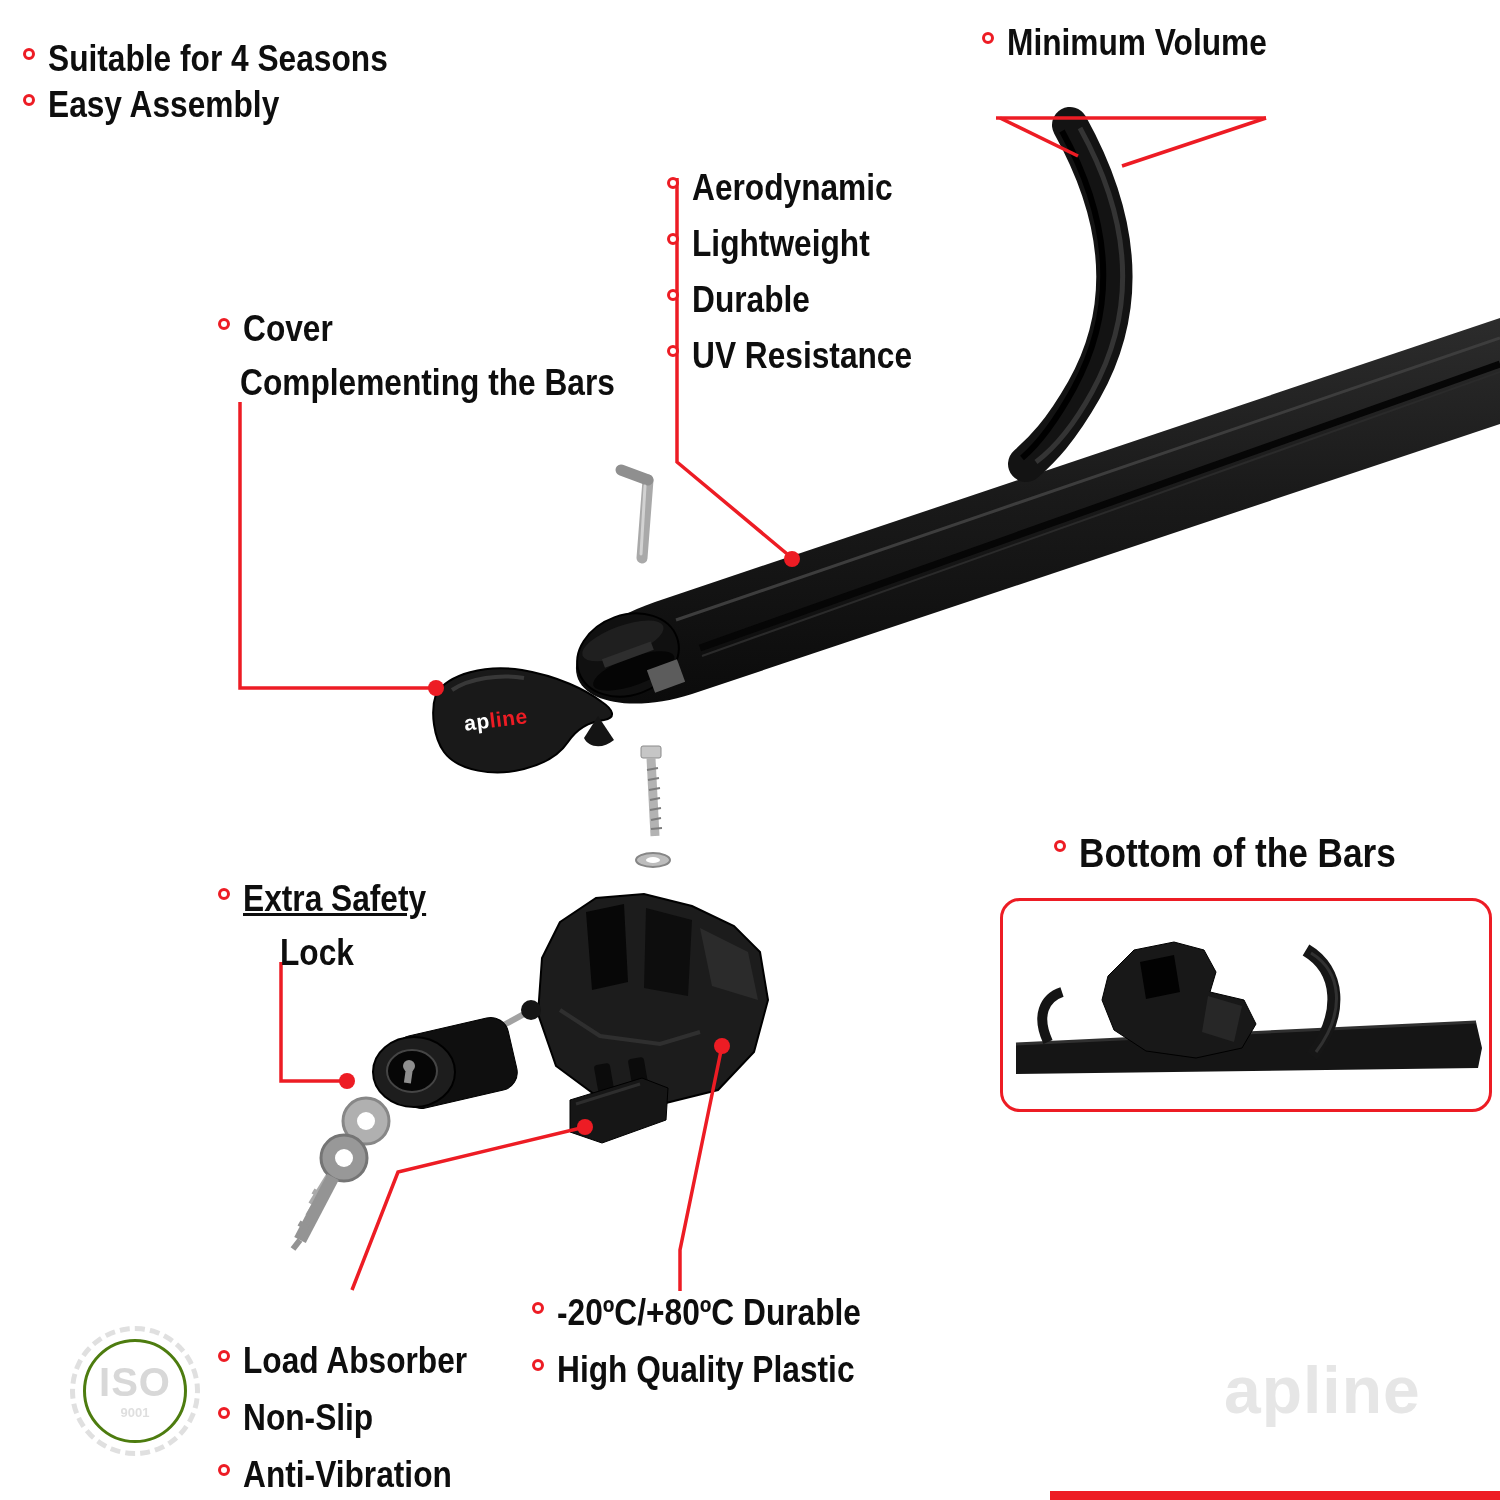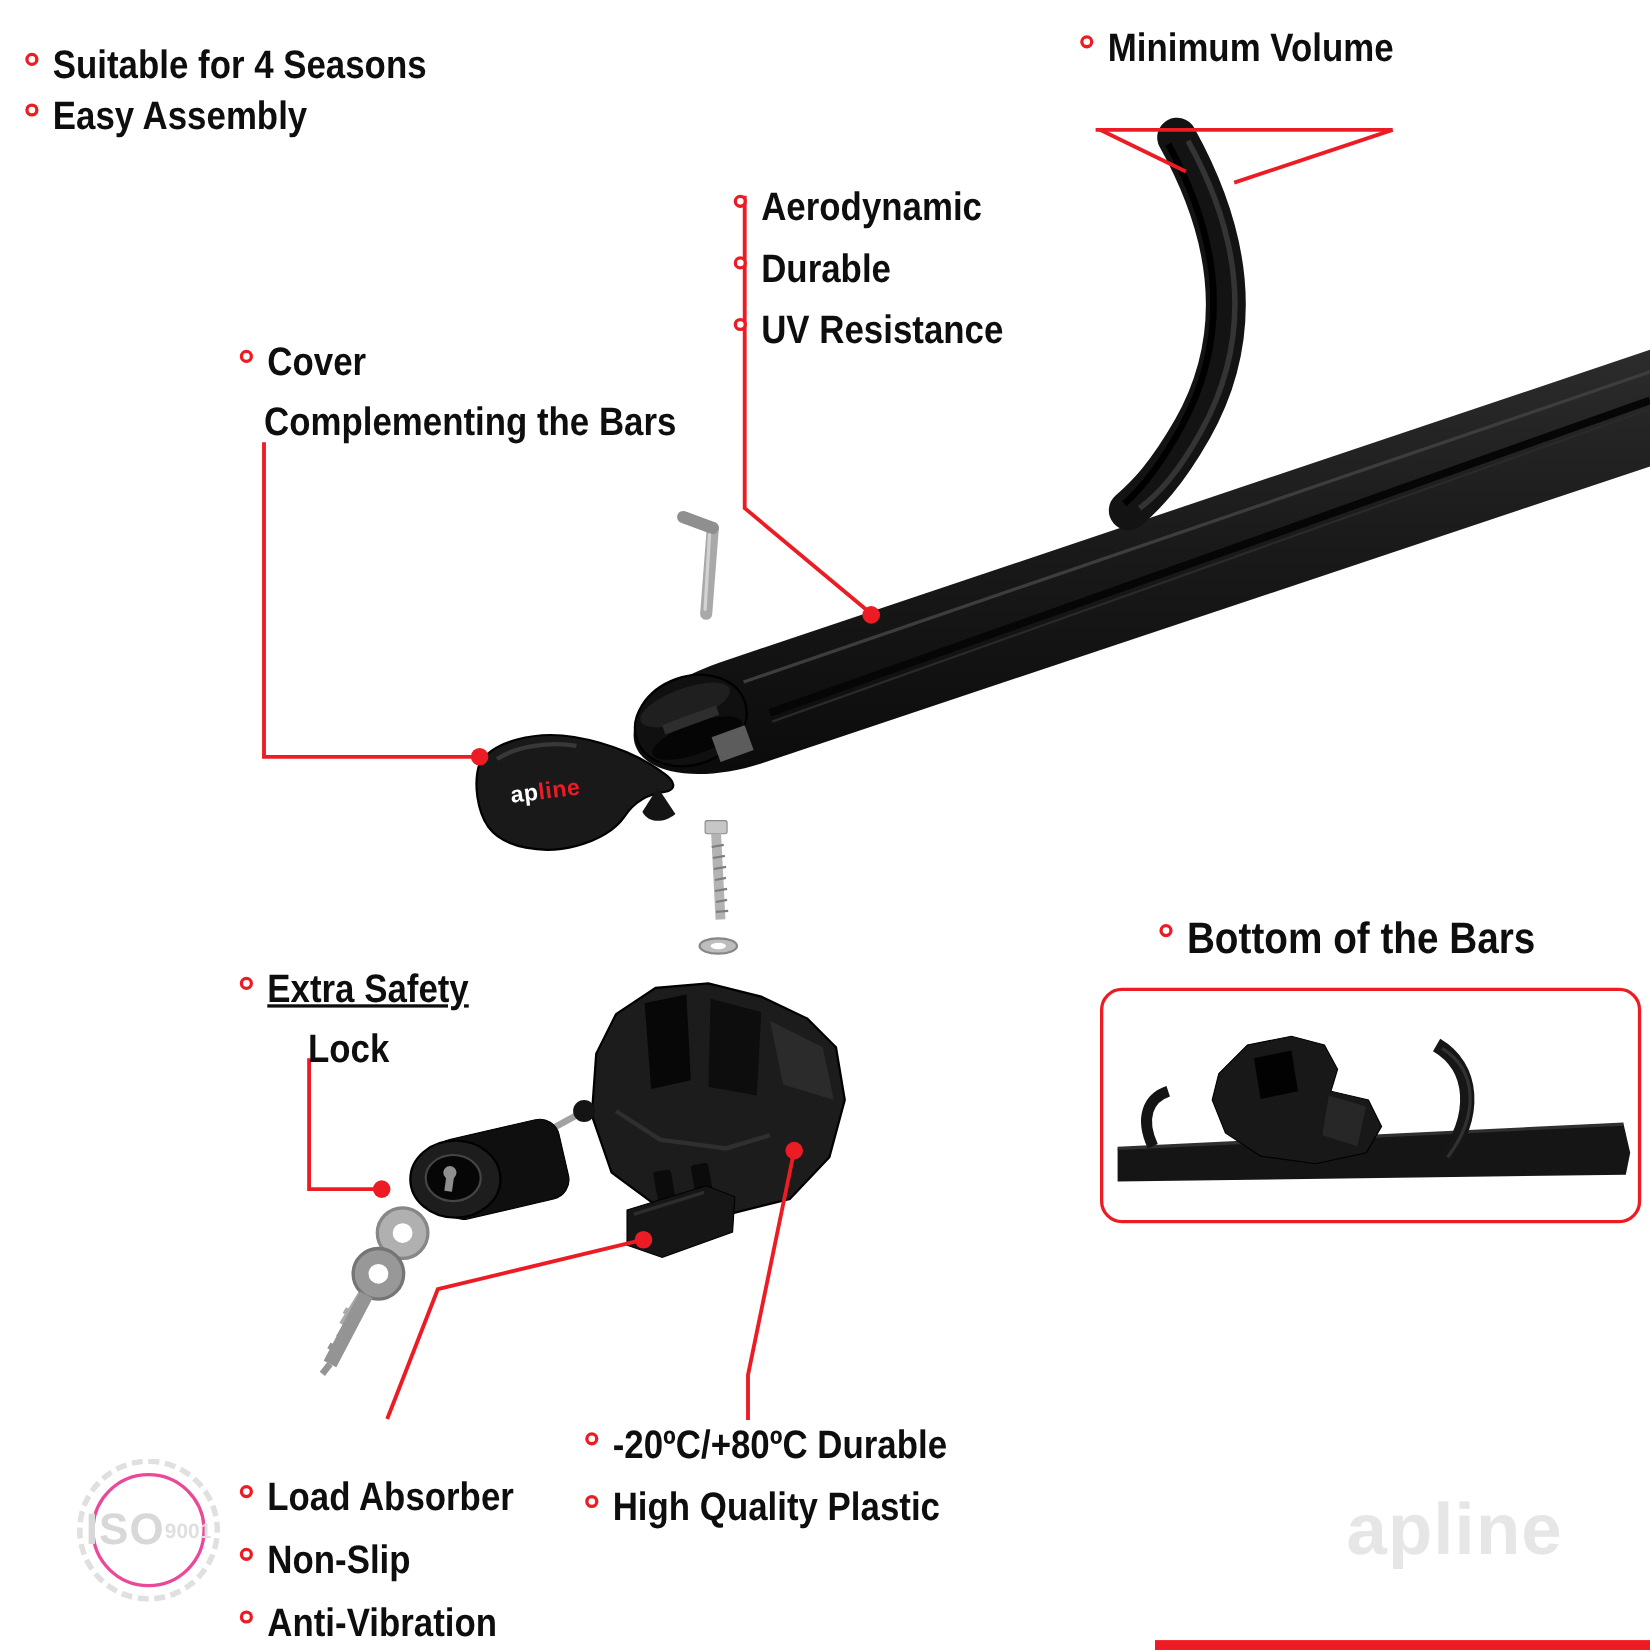--- a/index.html
+++ b/index.html
@@ -26,25 +26,25 @@
 
   .box-frame {
     border:3px solid #ed1c24; border-radius:20px; background:transparent;
   }
 
   .iso-badge {
     width:130px; height:130px; border:5px dashed #e0e0e0; border-radius:50%;
     display:flex; align-items:center; justify-content:center;
   }
   .iso-inner {
-    width:104px; height:104px; border:3px solid #ec4899; border-radius:50%;
-    display:flex; flex-direction:row; align-items:center; justify-content:center;text-align:right;
+    width:104px; height:104px; border:3px solid #4d7c0f; border-radius:50%;
+    display:flex; flex-direction:column; align-items:center; justify-content:center;text-align:right;
   }
   .iso-title { font-size:40px; line-height:1; color:#d8d8d8; letter-spacing:1px; }
-  .iso-number { font-size:19px; color:#dfdfdf; margin-top:3px; }
+  .iso-number { font-size:13px; color:#dfdfdf; margin-top:3px; }
 
   .wm { font-size:66px; letter-spacing:1px; color:#e6e6e6; white-space:nowrap; }
 
   .cover-logo { font-size:21px; transform:rotate(-7deg); white-space:nowrap; letter-spacing:0.5px; }
   .cover-logo .ap { color:#ffffff; }
   .cover-logo .line { color:#ed1c24; }
 
   .red-strip { background:#ed1c24; }
 </style>
 </head>
@@ -187,20 +187,24 @@
     </div>
   </div>
 
   <div class="abs" style="left:667px; top:165px;">
     <div class="row mb10">
       <span class="ring"></span>
       <span class="lbl fs36">Aerodynamic</span>
     </div>
     <div class="row mb10">
       <span class="ring"></span>
+      <span class="lbl fs36">Lightweight</span>
+    </div>
+    <div class="row mb10">
+      <span class="ring"></span>
       <span class="lbl fs36">Durable</span>
     </div>
     <div class="row">
       <span class="ring"></span>
       <span class="lbl fs36">UV Resistance</span>
     </div>
   </div>
 
   <div class="abs" style="left:218px; top:306px;">
     <div class="row">

